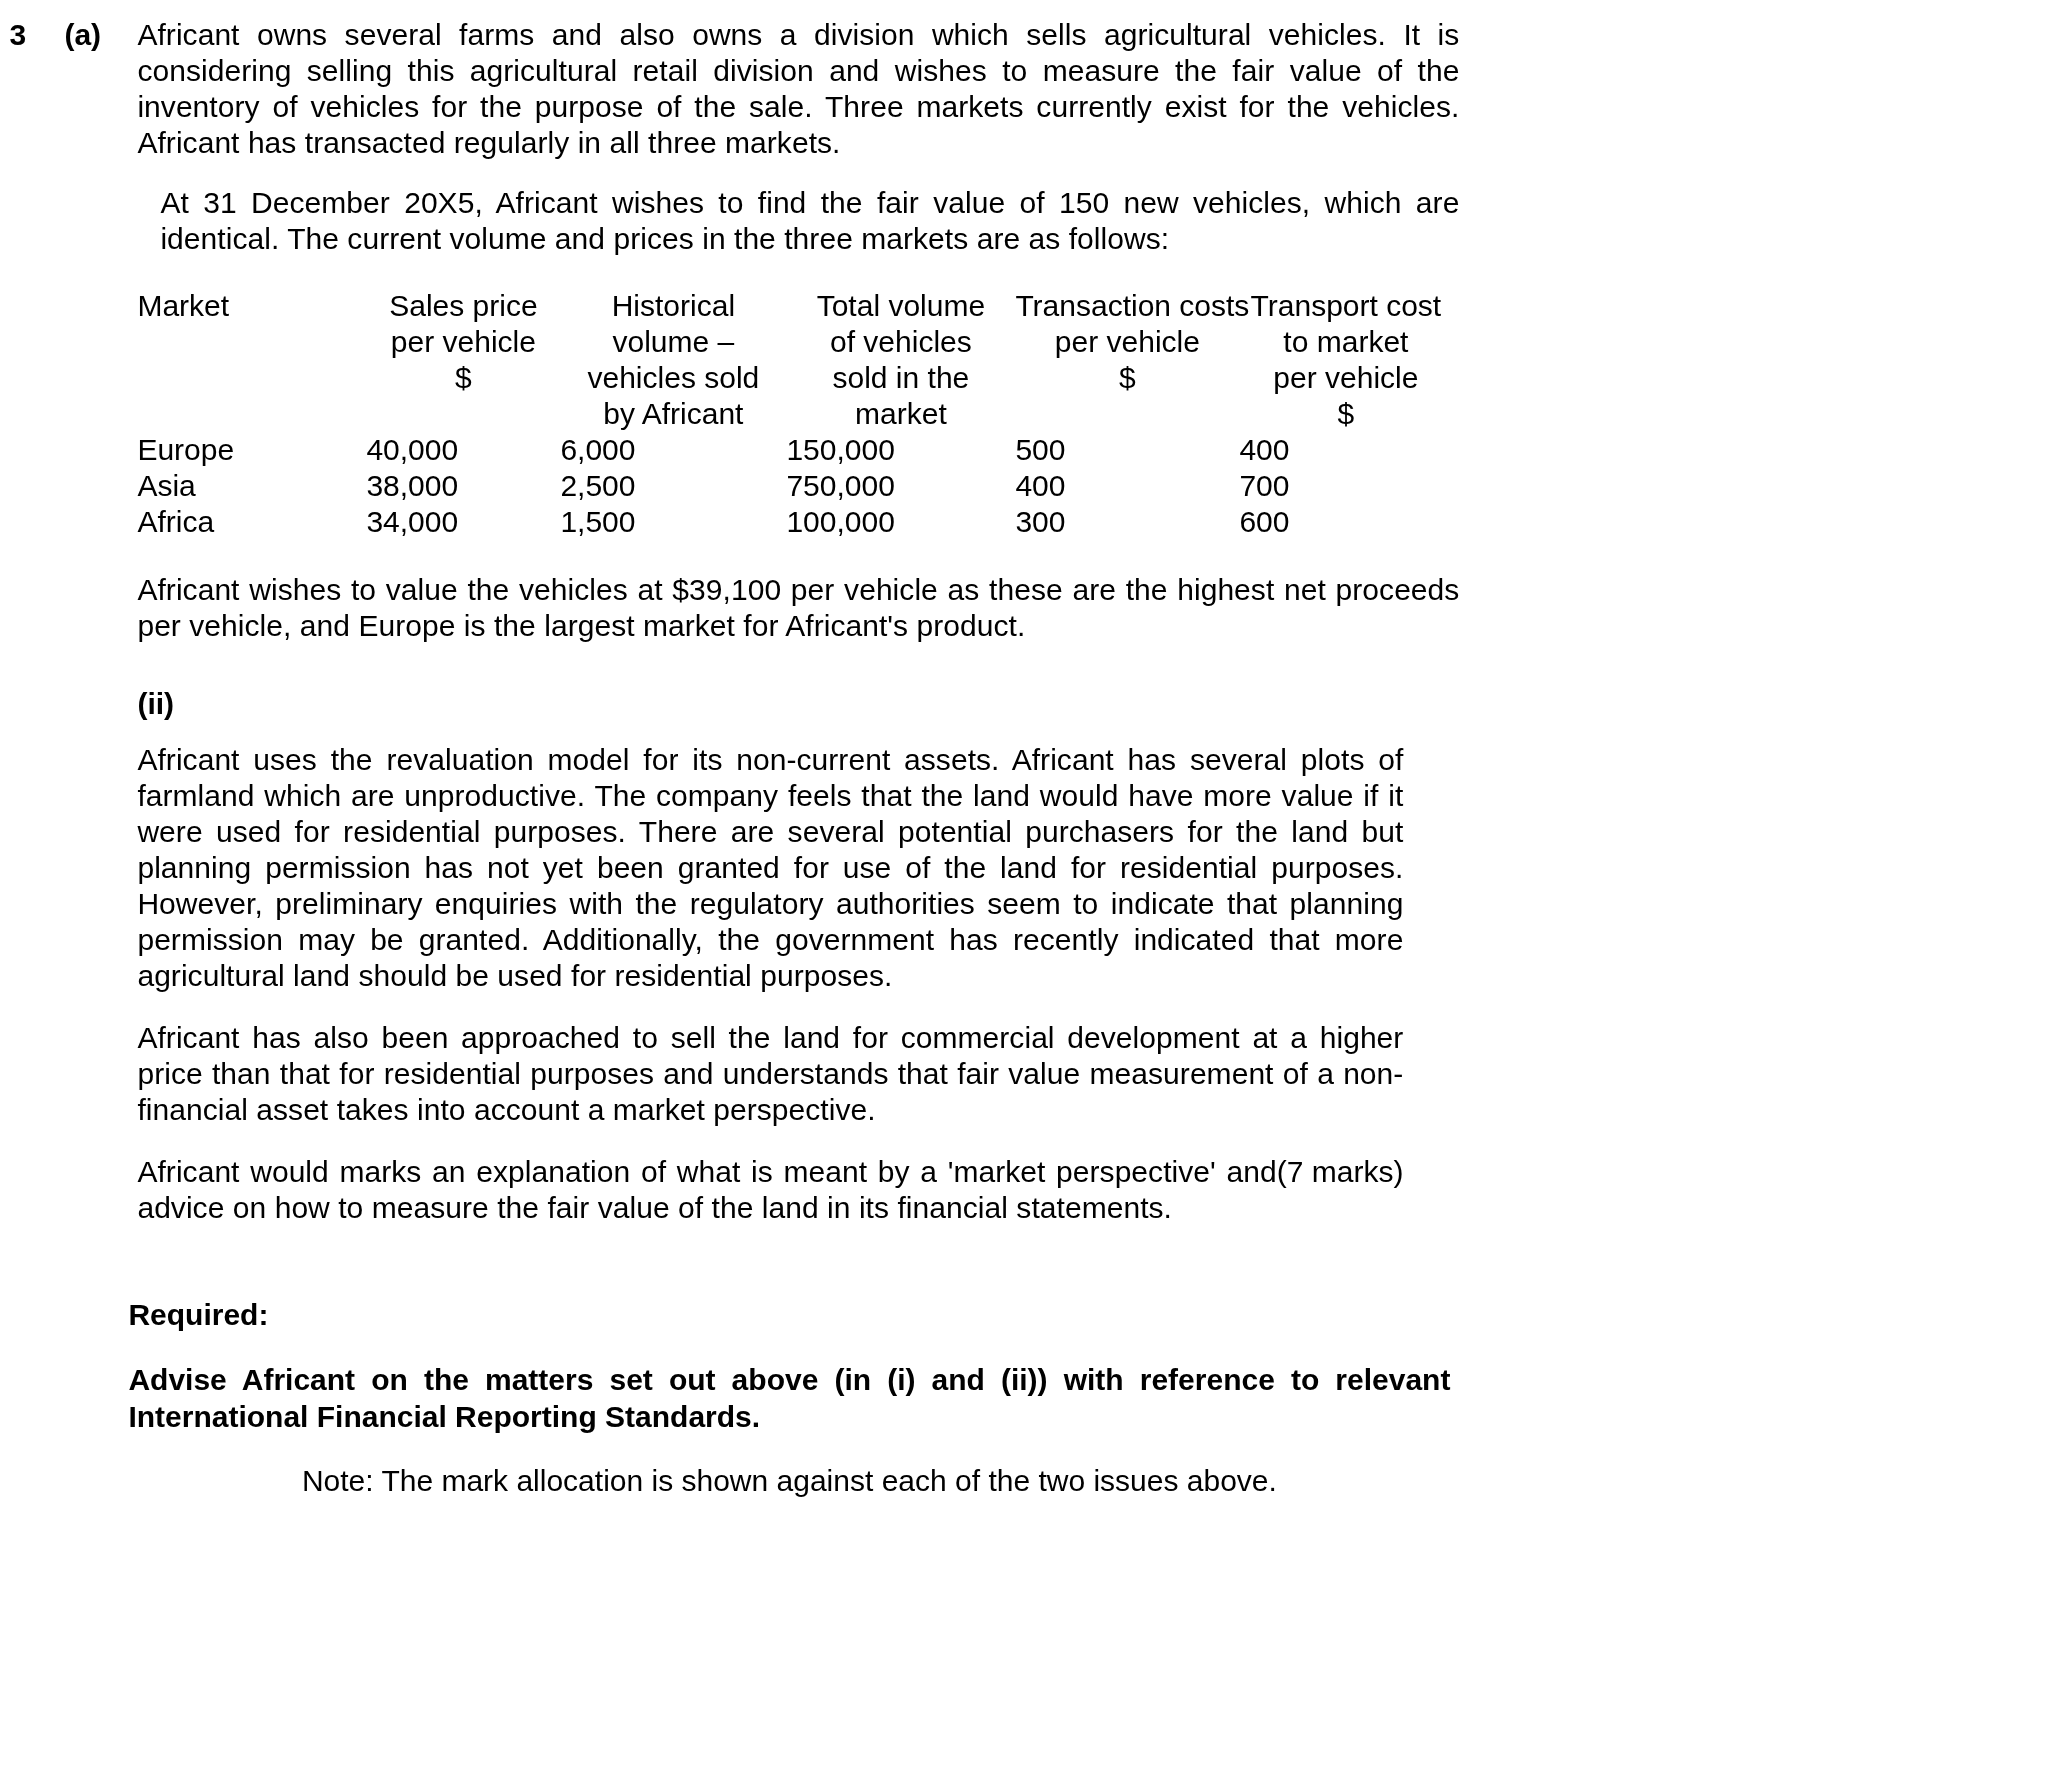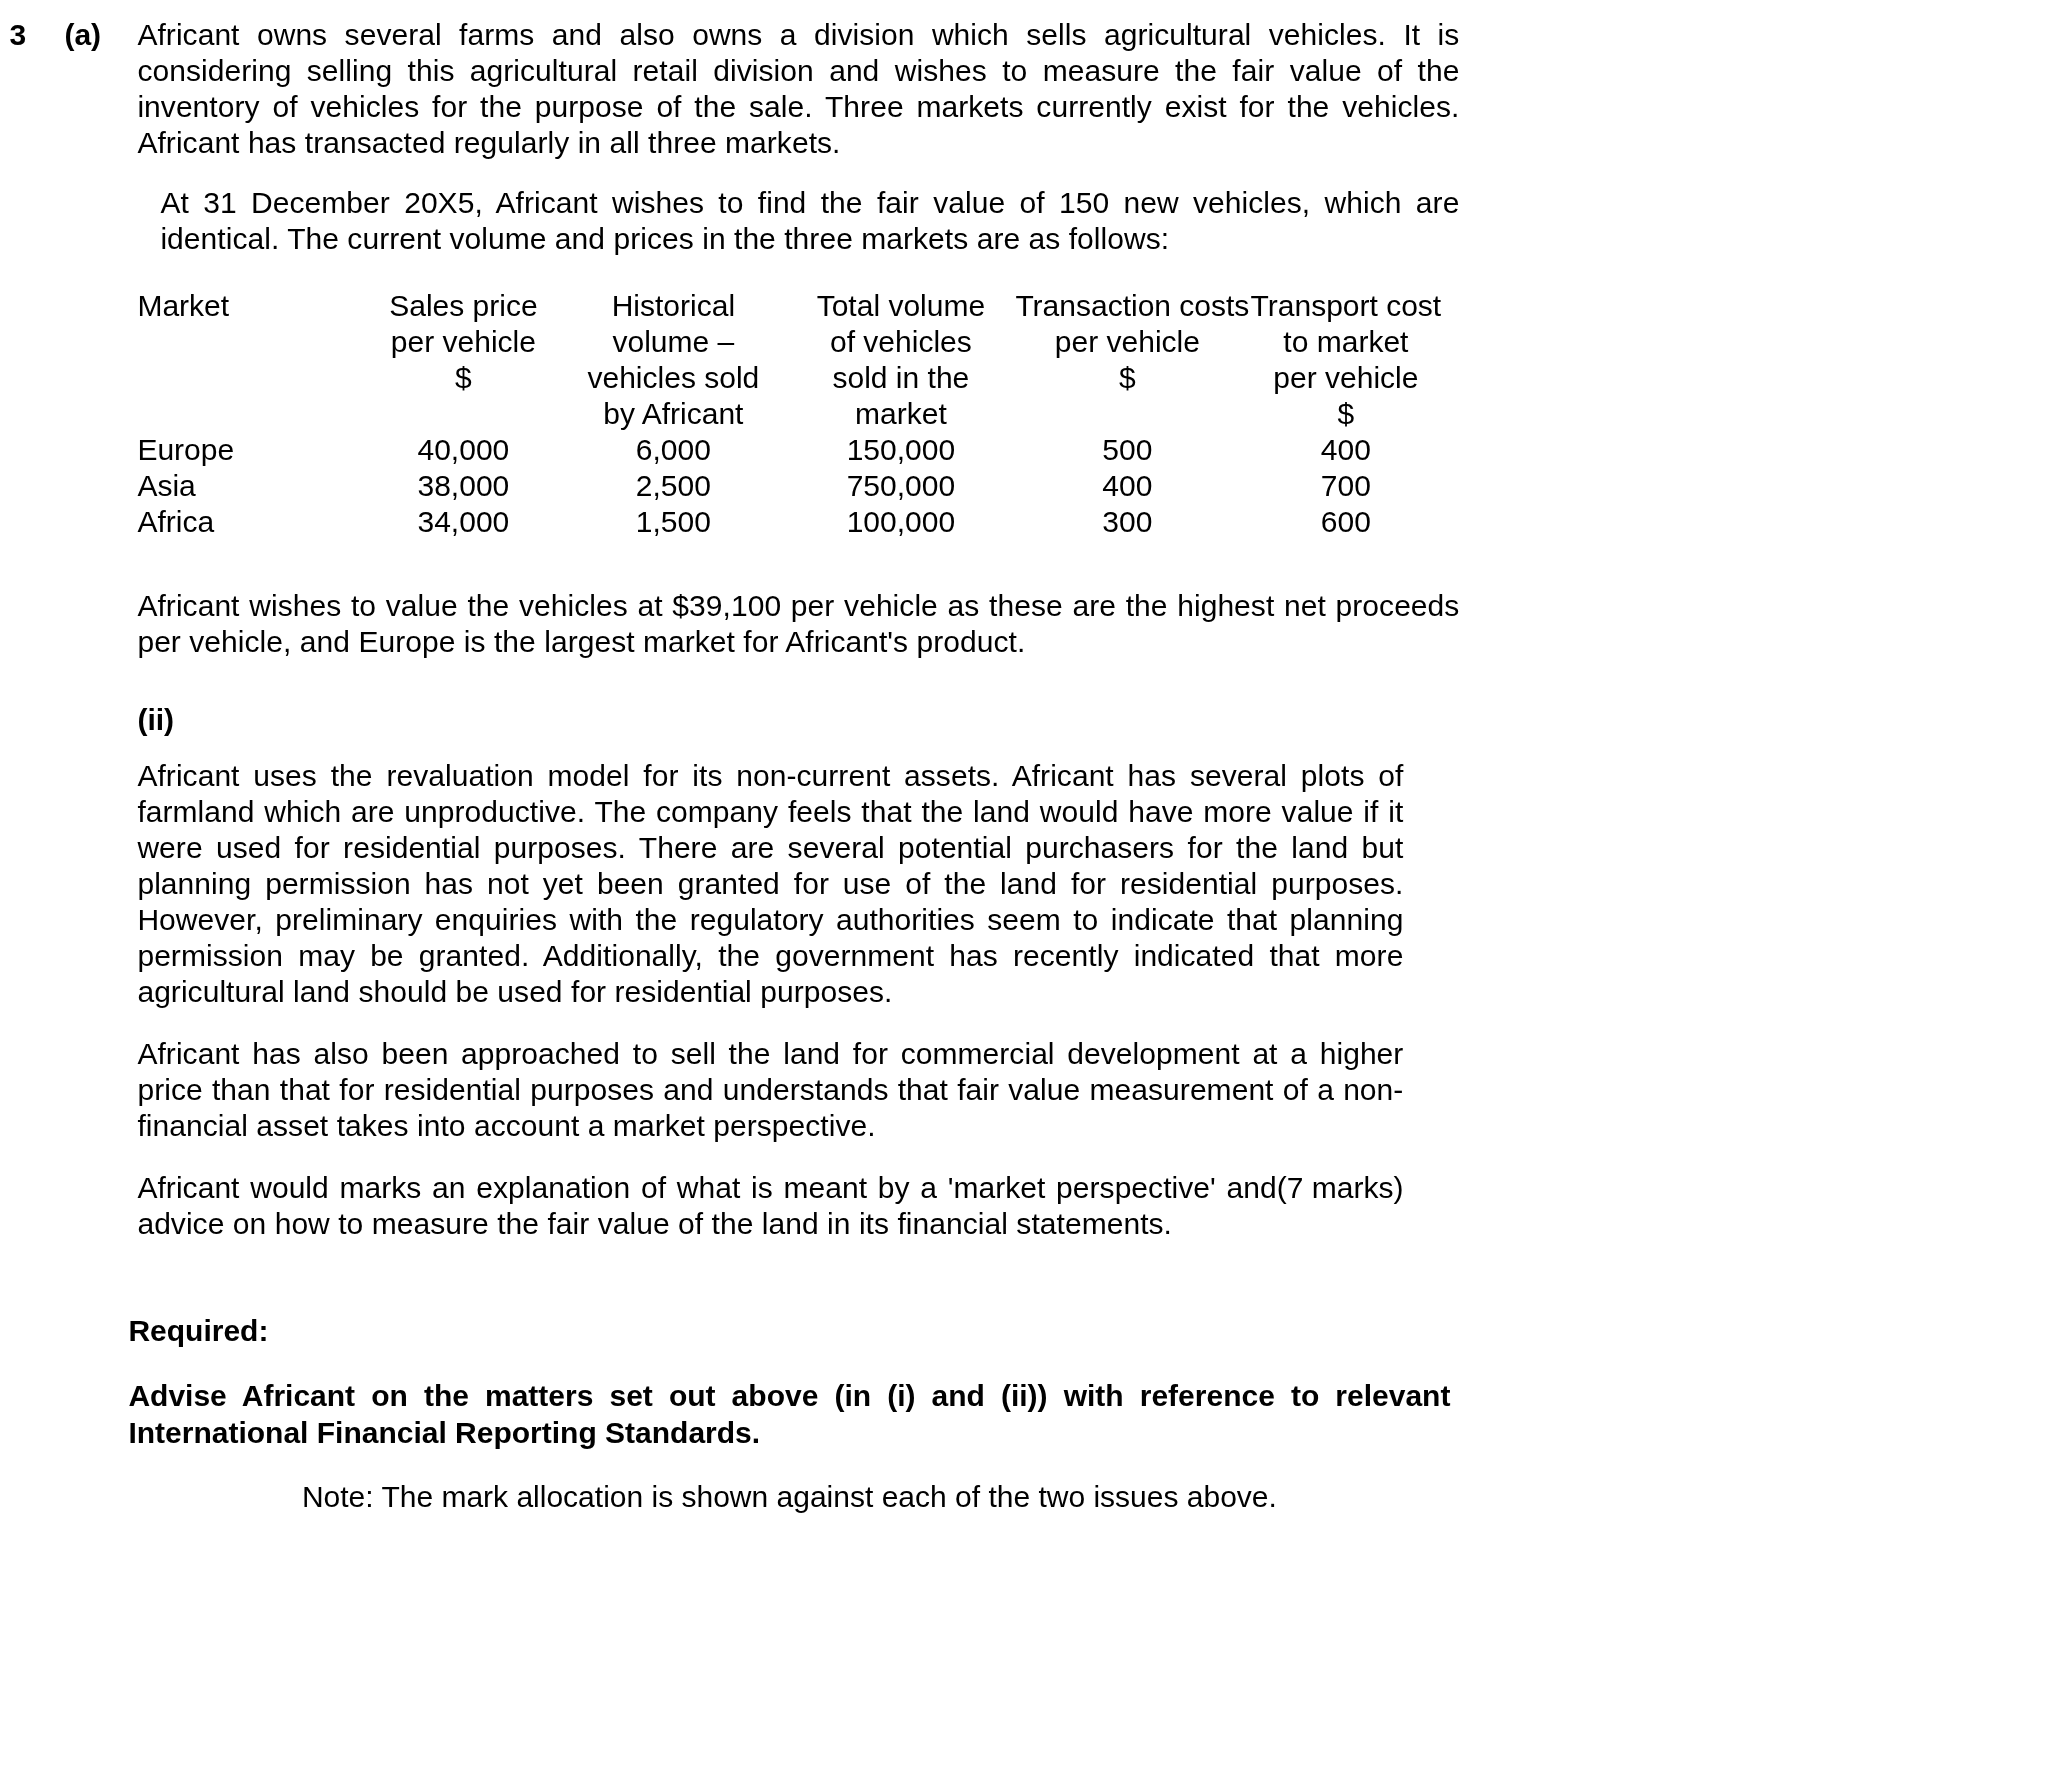--- a/index.html
+++ b/index.html
@@ -88,21 +88,20 @@
     font-weight: normal;
   }
   .market-table th {
     white-space: nowrap;
   }
   .market-table th.left,
   .market-table td.left {
     text-align: left;
   }
   .market-table td {
-    text-align: center;
     white-space: nowrap;
   }
   .hdr-line { display: block; }
   .hdr-line.blank { visibility: hidden; }
 
   .tbody-row td { padding-top: 0; }
   .market-table tbody tr:first-child td { padding-top: 0.9px; }
 
   
   .sub-row {
@@ -249,21 +248,21 @@
             <td class="left">Africa</td>
             <td>34,000</td>
             <td>1,500</td>
             <td>100,000</td>
             <td>300</td>
             <td>600</td>
           </tr>
         </tbody>
       </table>
 
-      <p class="body-text" style="margin-top:48px;">Africant wishes to value the vehicles at $39,100 per vehicle as these are the highest net proceeds per vehicle, and Europe is the largest market for Africant's product.</p>
+      <p class="body-text" style="margin-top:32px;">Africant wishes to value the vehicles at $39,100 per vehicle as these are the highest net proceeds per vehicle, and Europe is the largest market for Africant's product.</p>
 
       <div class="sub-row">
         <div class="sub-label">(ii)</div>
         <div class="sub-body">
           <p class="body-text">Africant uses the revaluation model for its non-current assets. Africant has several plots of farmland which are unproductive. The company feels that the land would have more value if it were used for residential purposes. There are several potential purchasers for the land but planning permission has not yet been granted for use of the land for residential purposes. However, preliminary enquiries with the regulatory authorities seem to indicate that planning permission may be granted. Additionally, the government has recently indicated that more agricultural land should be used for residential purposes.</p>
           <p class="body-text" style="margin-top:26px;">Africant has also been approached to sell the land for commercial development at a higher price than that for residential purposes and understands that fair value measurement of a non-financial asset takes into account a market perspective.</p>
           <div class="marks-para" style="margin-top:26px;">
             <span class="marks-tag">(7 marks)</span>
             <p class="body-text">Africant would marks an explanation of what is meant by a 'market perspective' and advice on how to measure the fair value of the land in its financial statements.</p>
           </div>

